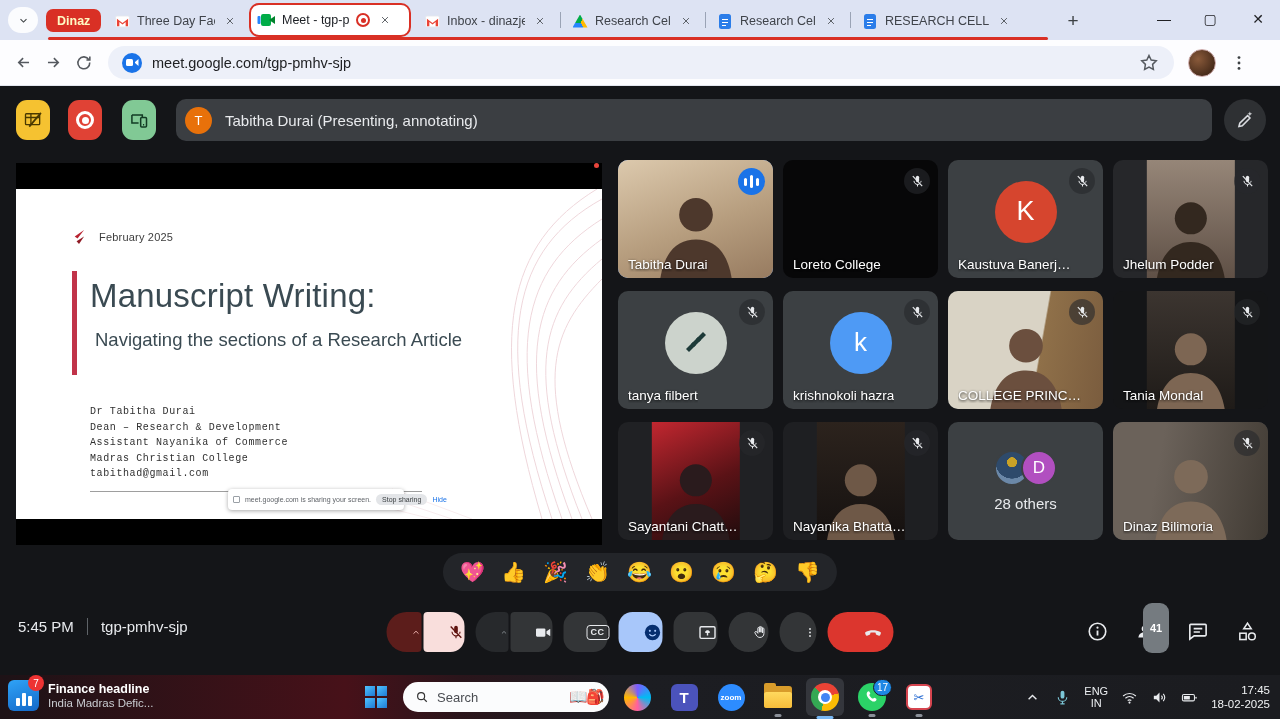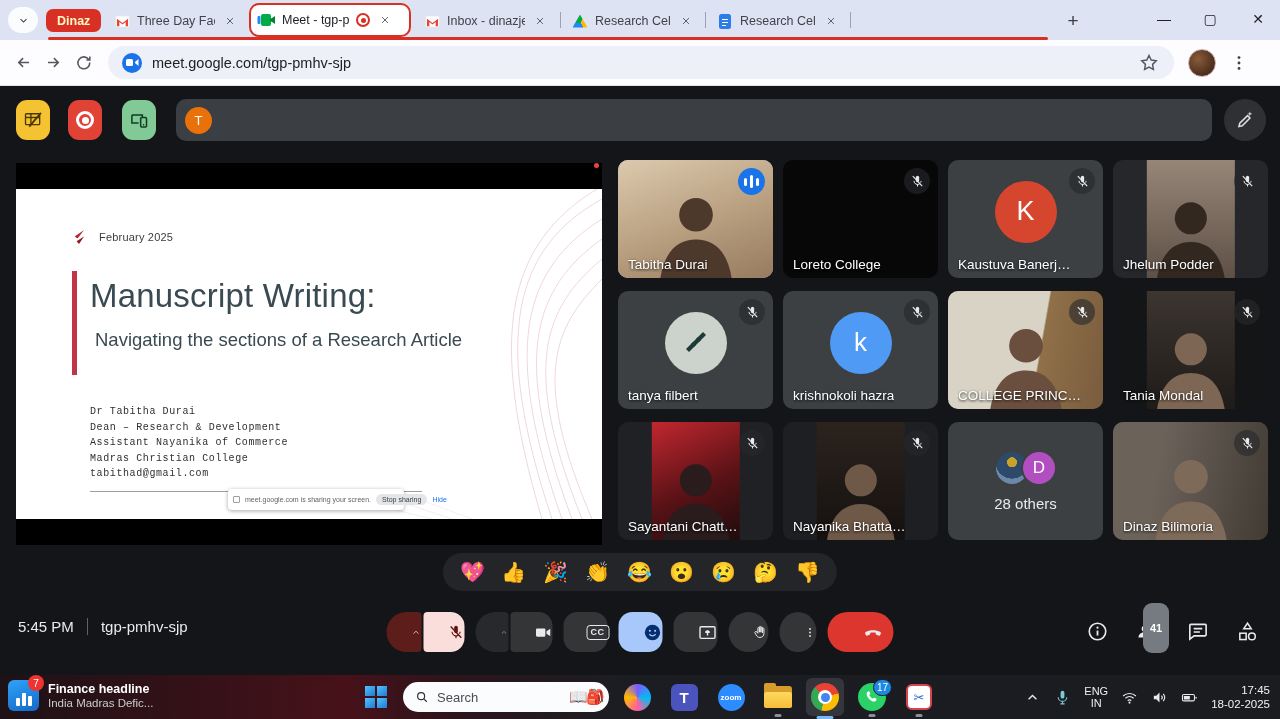--- a/index.html
+++ b/index.html
@@ -432,20 +432,31 @@
         </span>
       <span class="lbl">Research Cell - W</span>
       <span class="tab-x">
           <svg>
             <use href="#sClose"></use>
           </svg>
         </span>
     </div>
     <div class="tab-div" style="left:850px;"></div>
 
+    <div class="tab" style="left:854px;width:192px;">
+      <span class="fav">
+          <span class="fav-docs"></span>
+        </span>
+      <span class="lbl" style="max-width:130px;">RESEARCH CELL</span>
+      <span class="tab-x">
+          <svg>
+            <use href="#sClose"></use>
+          </svg>
+        </span>
+    </div>
 
     <div class="newtab">+</div>
     <div class="wctl" style="left:1142px;">—</div>
     <div class="wctl" style="left:1188px;">▢</div>
     <div class="wctl" style="left:1236px;">✕</div>
   </div>
 
   <div class="toolbar">
     <div class="navbtn" style="margin-left:8px;">
         <svg>
@@ -490,20 +501,21 @@
             <i></i>
           </span>
         </div>
       <div class="sq-btn btn-dev">
           <svg>
             <use href="#sDevices"></use>
           </svg>
         </div>
       <div class="presenter-pill">
         <span class="presenter-av">T</span>
+        <span class="presenter-name">Tabitha Durai (Presenting, annotating)</span>
       </div>
       <div class="pen-btn">
           <svg>
             <use href="#sPen"></use>
           </svg>
         </div>
     </div>
 
     <div class="deck">
       <div class="anno-dot"></div>

